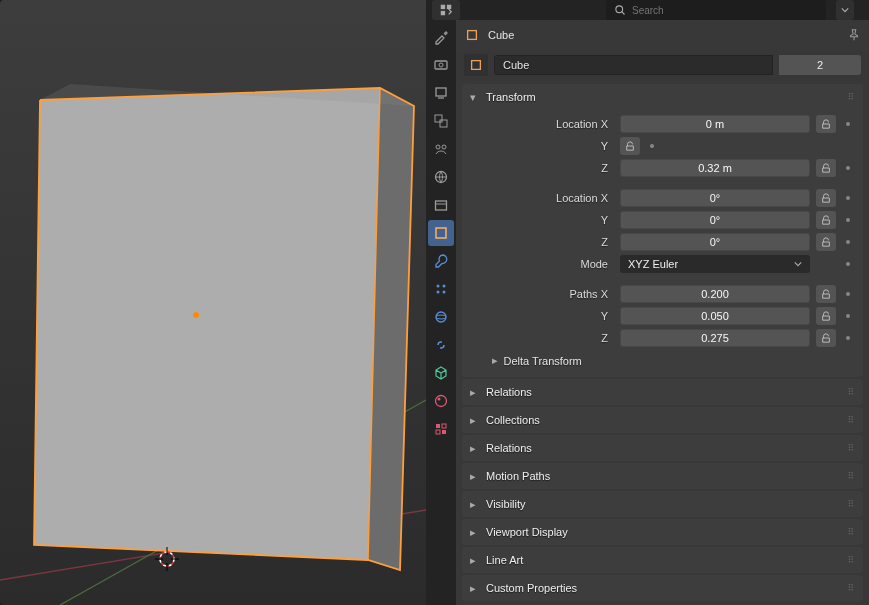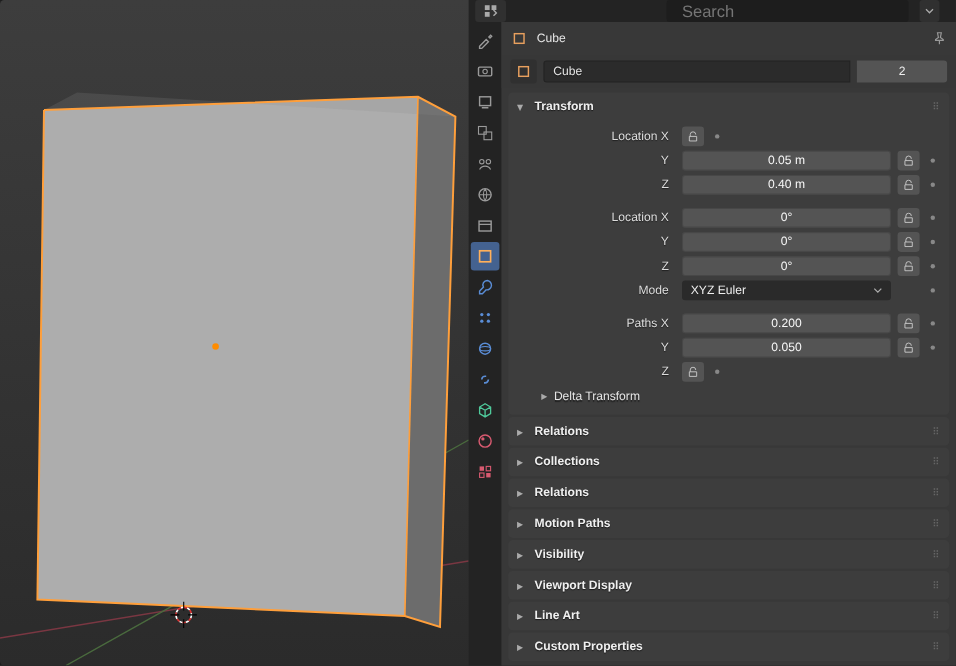--- a/index.html
+++ b/index.html
@@ -4,40 +4,40 @@
 <style>
   * { box-sizing: border-box; margin: 0; padding: 0; font-family: -apple-system, BlinkMacSystemFont, "Segoe UI", sans-serif; }
   body { width: 869px; height: 605px; background: #1d1d1d; color: #e5e5e5; font-size: 11px; overflow: hidden; display: flex; }
   .viewport { width: 426px; height: 605px; position: relative; background: linear-gradient(to bottom, #3d3d3d 0%, #2b2b2b 100%); border-radius: 4px 0 0 4px; overflow: hidden; }
   .origin-dot { position: absolute; width: 6px; height: 6px; background: #ff8c00; border-radius: 50%; left: 193px; top: 312px; }
   .cursor3d { position: absolute; left: 153px; top: 545px; width: 28px; height: 28px; }
   .right-pane { flex: 1; display: flex; flex-direction: column; background: #353535; }
   .topbar { height: 30px; background: #232323; display: flex; align-items: center; padding: 0 6px; gap: 6px; }
   .editor-type { width: 28px; height: 20px; background: #303030; border-radius: 3px; display: flex; align-items: center; justify-content: center; color: #ccc; }
   .search-wrap { margin-left: 140px; width: 220px; height: 20px; background: #1d1d1d; border-radius: 3px; display: flex; align-items: center; padding: 0 8px; gap: 6px; color: #888; }
-  .search-wrap input { flex: 1; background: transparent; border: none; color: #ccc; outline: none; font-size: 15px; }
+  .search-wrap input { flex: 1; background: transparent; border: none; color: #ccc; outline: none; font-size: 10px; }
   .filter-dd { width: 18px; height: 20px; background: #303030; border-radius: 3px; margin-left: 4px; display:flex; align-items:center; justify-content:center;}
   .body-row { flex: 1; display: flex; }
   .tabcol { width: 30px; background: #232323; display: flex; flex-direction: column; align-items: center; padding-top: 4px; gap: 0; }
   .tab-btn { width: 26px; height: 26px; display: flex; align-items: center; justify-content: center; border-radius: 3px; margin-bottom: 2px; color: #9a9a9a; cursor: pointer; }
   .tab-btn.active { background: #446290; color: #e5e5e5; }
   .tab-btn svg { width: 16px; height: 16px; }
   .prop-area { flex: 1; background: #383838; display: flex; flex-direction: column; }
   .breadcrumb { height: 30px; display: flex; align-items: center; padding: 0 8px; gap: 8px; background: #383838; }
   .bc-icon { width: 16px; height: 16px; display:flex; align-items:center; justify-content:center; color:#bbb;}
   .pin { margin-left: auto; color: #888; }
   .idrow { display: flex; align-items: center; padding: 4px 8px; gap: 6px; background: #373737; }
   .id-icon { width: 24px; height: 22px; background: #303030; border-radius: 3px; display:flex; align-items:center; justify-content:center; color:#bbb;}
   .id-name { flex: 1; height: 20px; background: #2b2b2b; border: 1px solid #232323; border-radius: 3px 0 0 3px; padding: 0 8px; display: flex; align-items: center; color: #e5e5e5; text-shadow: 0 1px 1px rgba(0,0,0,0.5);}
   .id-users { width: 82px; height: 20px; background: #545454; border-radius: 0 3px 3px 0; display: flex; align-items: center; justify-content: center; color: #eee; }
   .panels { flex: 1; overflow-y: auto; padding: 4px 6px 6px 6px; display: flex; flex-direction: column; gap: 2px; }
   .panel { background: #3d3d3d; border-radius: 4px; }
   .panel-head { height: 26px; display: flex; align-items: center; padding: 0 8px; gap: 6px; cursor: pointer; }
   .panel-head .chev { width: 10px; color: #aaa; }
-  .panel-head .title { color: #f0f0f0; text-shadow: 0 1px 1px rgba(0,0,0,0.6); font-weight: bold; }
+  .panel-head .title { color: #f0f0f0; text-shadow: 0 1px 1px rgba(0,0,0,0.6); }
   .panel-head .drag { margin-left: auto; color: #666; letter-spacing: 1px; font-size: 9px;}
   .panel-body { padding: 4px 8px 8px 8px; display: flex; flex-direction: column; gap: 2px; }
   .prow { display: flex; align-items: center; gap: 6px; height: 20px; }
   .plabel { width: 144px; text-align: right; color: #ddd; padding-right: 6px; text-shadow: 0 1px 1px rgba(0,0,0,0.5);}
   .pfield { width: 190px; height: 18px; background: #545454; border-radius: 3px; text-align: center; line-height: 18px; color: #f8f8f8; box-shadow: inset 0 0 0 1px rgba(0,0,0,0.15);}
   .pselect { width: 190px; height: 18px; background: #2a2a2a; border-radius: 3px; padding: 0 8px; display: flex; align-items: center; justify-content: space-between; color: #eee; }
   .lockbtn { width: 20px; height: 18px; background: #545454; border-radius: 3px; display:flex; align-items:center; justify-content:center; color:#ccc;}
   .anim-dot { width: 4px; height: 4px; background: #888; border-radius: 50%; margin-left: 4px; }
   .spacer-row { height: 6px; }
   .subpanel { display:flex; align-items:center; gap:6px; padding: 4px 0 2px 22px; }
@@ -224,40 +224,40 @@
 
         <div class="panel">
           <div class="panel-head">
             <span class="chev">▾</span>
             <span class="title">Transform</span>
             <span class="drag">⠿</span>
           </div>
           <div class="panel-body">
             <div class="prow">
                 <div class="plabel">Location X</div>
+                <div class="pfield">0 m</div>
                 <div class="lockbtn">
                   <svg viewBox="0 0 12 12" width="10" height="10">
                     <path d="M3 6V4a3 3 0 0 1 6 0M2 6h8v5H2z" fill="none" stroke="#ccc" stroke-width="1"></path>
                   </svg>
                 </div>
                 <div class="anim-dot"></div>
               </div>
             <div class="prow">
                 <div class="plabel">Y</div>
-                <div class="pfield">0.05 m</div>
                 <div class="lockbtn">
                   <svg viewBox="0 0 12 12" width="10" height="10">
                     <path d="M3 6V4a3 3 0 0 1 6 0M2 6h8v5H2z" fill="none" stroke="#ccc" stroke-width="1"></path>
                   </svg>
                 </div>
                 <div class="anim-dot"></div>
               </div>
             <div class="prow">
                 <div class="plabel">Z</div>
-                <div class="pfield">0.40 m</div>
+                <div class="pfield">0.32 m</div>
                 <div class="lockbtn">
                   <svg viewBox="0 0 12 12" width="10" height="10">
                     <path d="M3 6V4a3 3 0 0 1 6 0M2 6h8v5H2z" fill="none" stroke="#ccc" stroke-width="1"></path>
                   </svg>
                 </div>
                 <div class="anim-dot"></div>
               </div>
             <div class="spacer-row"></div>
             <div class="prow">
                 <div class="plabel">Location X</div>
@@ -316,20 +316,21 @@
                 <div class="pfield">0.050</div>
                 <div class="lockbtn">
                   <svg viewBox="0 0 12 12" width="10" height="10">
                     <path d="M3 6V4a3 3 0 0 1 6 0M2 6h8v5H2z" fill="none" stroke="#ccc" stroke-width="1"></path>
                   </svg>
                 </div>
                 <div class="anim-dot"></div>
               </div>
             <div class="prow">
                 <div class="plabel">Z</div>
+                <div class="pfield">0.275</div>
                 <div class="lockbtn">
                   <svg viewBox="0 0 12 12" width="10" height="10">
                     <path d="M3 6V4a3 3 0 0 1 6 0M2 6h8v5H2z" fill="none" stroke="#ccc" stroke-width="1"></path>
                   </svg>
                 </div>
                 <div class="anim-dot"></div>
               </div>
             <div class="subpanel">
               <span class="chev" style="color:#aaa">▸</span>
               <span style="text-shadow:0 1px 1px rgba(0,0,0,0.5)">Delta Transform</span>

